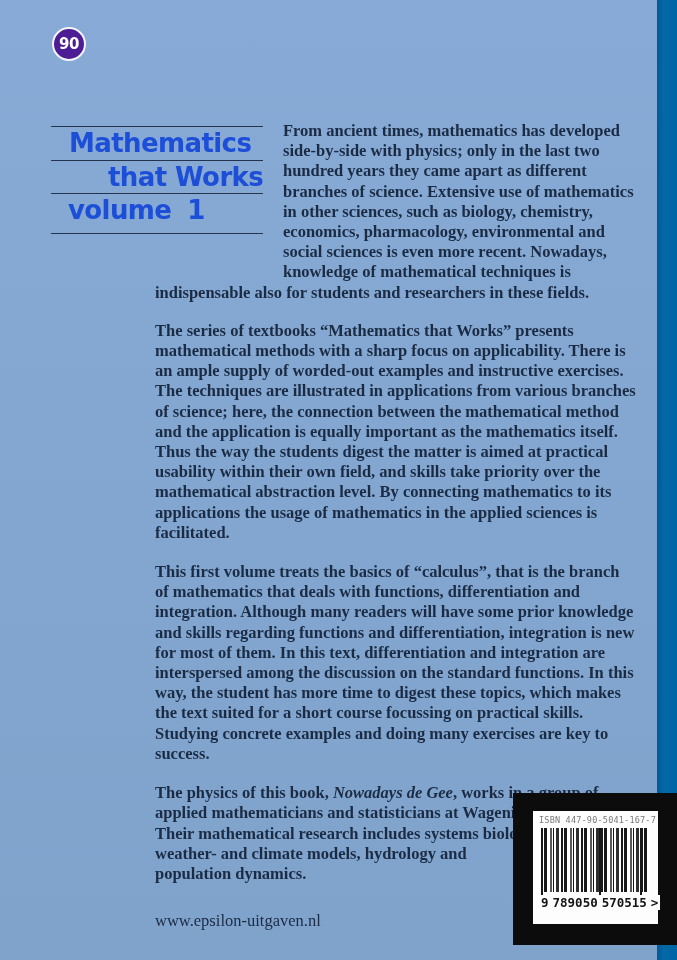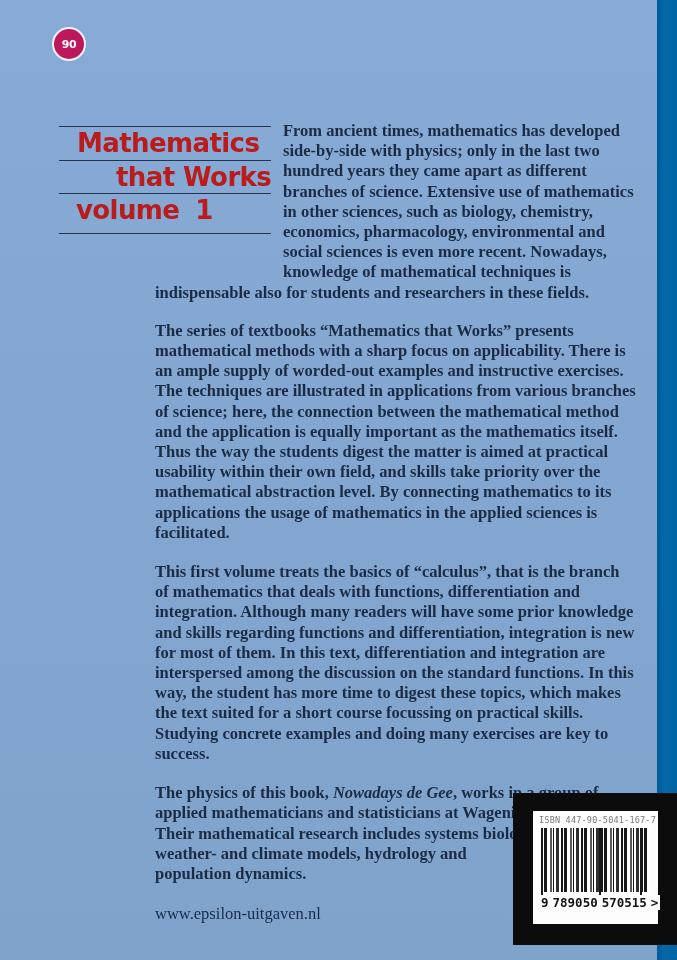--- a/index.html
+++ b/index.html
@@ -17,55 +17,55 @@
   .spine-band {
     position: absolute; top: 0; right: 0;
     width: 20px; height: 960px;
     background: linear-gradient(90deg, #015a97 0%, #0568a8 35%, #0065a4 100%);
   }
 
   
   .badge {
     position: absolute; left: 52px; top: 27px;
     width: 34px; height: 34px;
-    background: #be185d;
+    background: #4c1d95;
     border: 2.5px solid #f2f4f8;
     border-radius: 50%;
     display: flex; align-items: center; justify-content: center;
     font-family: "DejaVu Sans", sans-serif;
-    font-weight: bold; font-size: 11px; color: #ffffff;
+    font-weight: bold; font-size: 15px; color: #ffffff;
     letter-spacing: -0.5px;
   }
 
   
   .title-block {
-    position: absolute; left: 59px; top: 126px; width: 212px;
+    position: absolute; left: 51px; top: 126px; width: 212px;
     font-family: "DejaVu Sans", sans-serif;
-    font-weight: bold; color: #b91c1c;
+    font-weight: bold; color: #1d4ed8;
     letter-spacing: -0.6px;
   }
   .title-row { border-top: 1.5px solid #24344f; height: 34px;
     font-size: 26px; line-height: 33px; white-space: nowrap; }
   .title-row.r1 { padding-left: 18px; }
   .title-row.r2 { height: 33px; padding-left: 57px; }
   .title-row.r3 { height: 41px; padding-left: 17px; border-bottom: 1.5px solid #24344f; }
   .title-row .num { margin-left: 16px; }
 
   
   .content {
     position: absolute; left: 155px; top: 121px; width: 481px;
     font-size: 16.5px; line-height: 20.2px;
     text-align: left;
   }
   .wrap-spacer { float: left; width: 128px; height: 143px; }
   .para { margin-bottom: 19px; font-weight: bold; }
   .para.first { margin-bottom: 18px; }
   .italic-name { font-style: italic; }
   .last-line { display: block; }
-  .website-line { margin-top: 20px; }
+  .website-line { margin-top: 27px; }
   .nur-line { margin-top: 19px; }
 
   
   .barcode-block {
     position: absolute; left: 513px; top: 793px;
     width: 164px; height: 152px;
     background: #0c0c0c;
     z-index: 5;
   }
   .barcode-panel {

